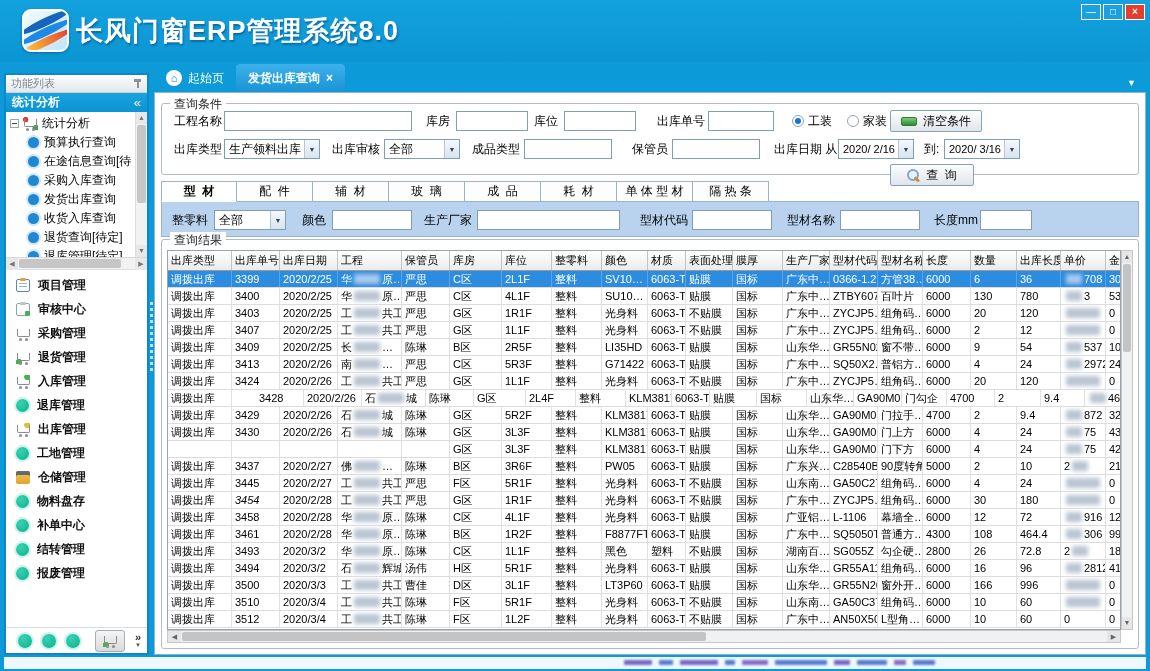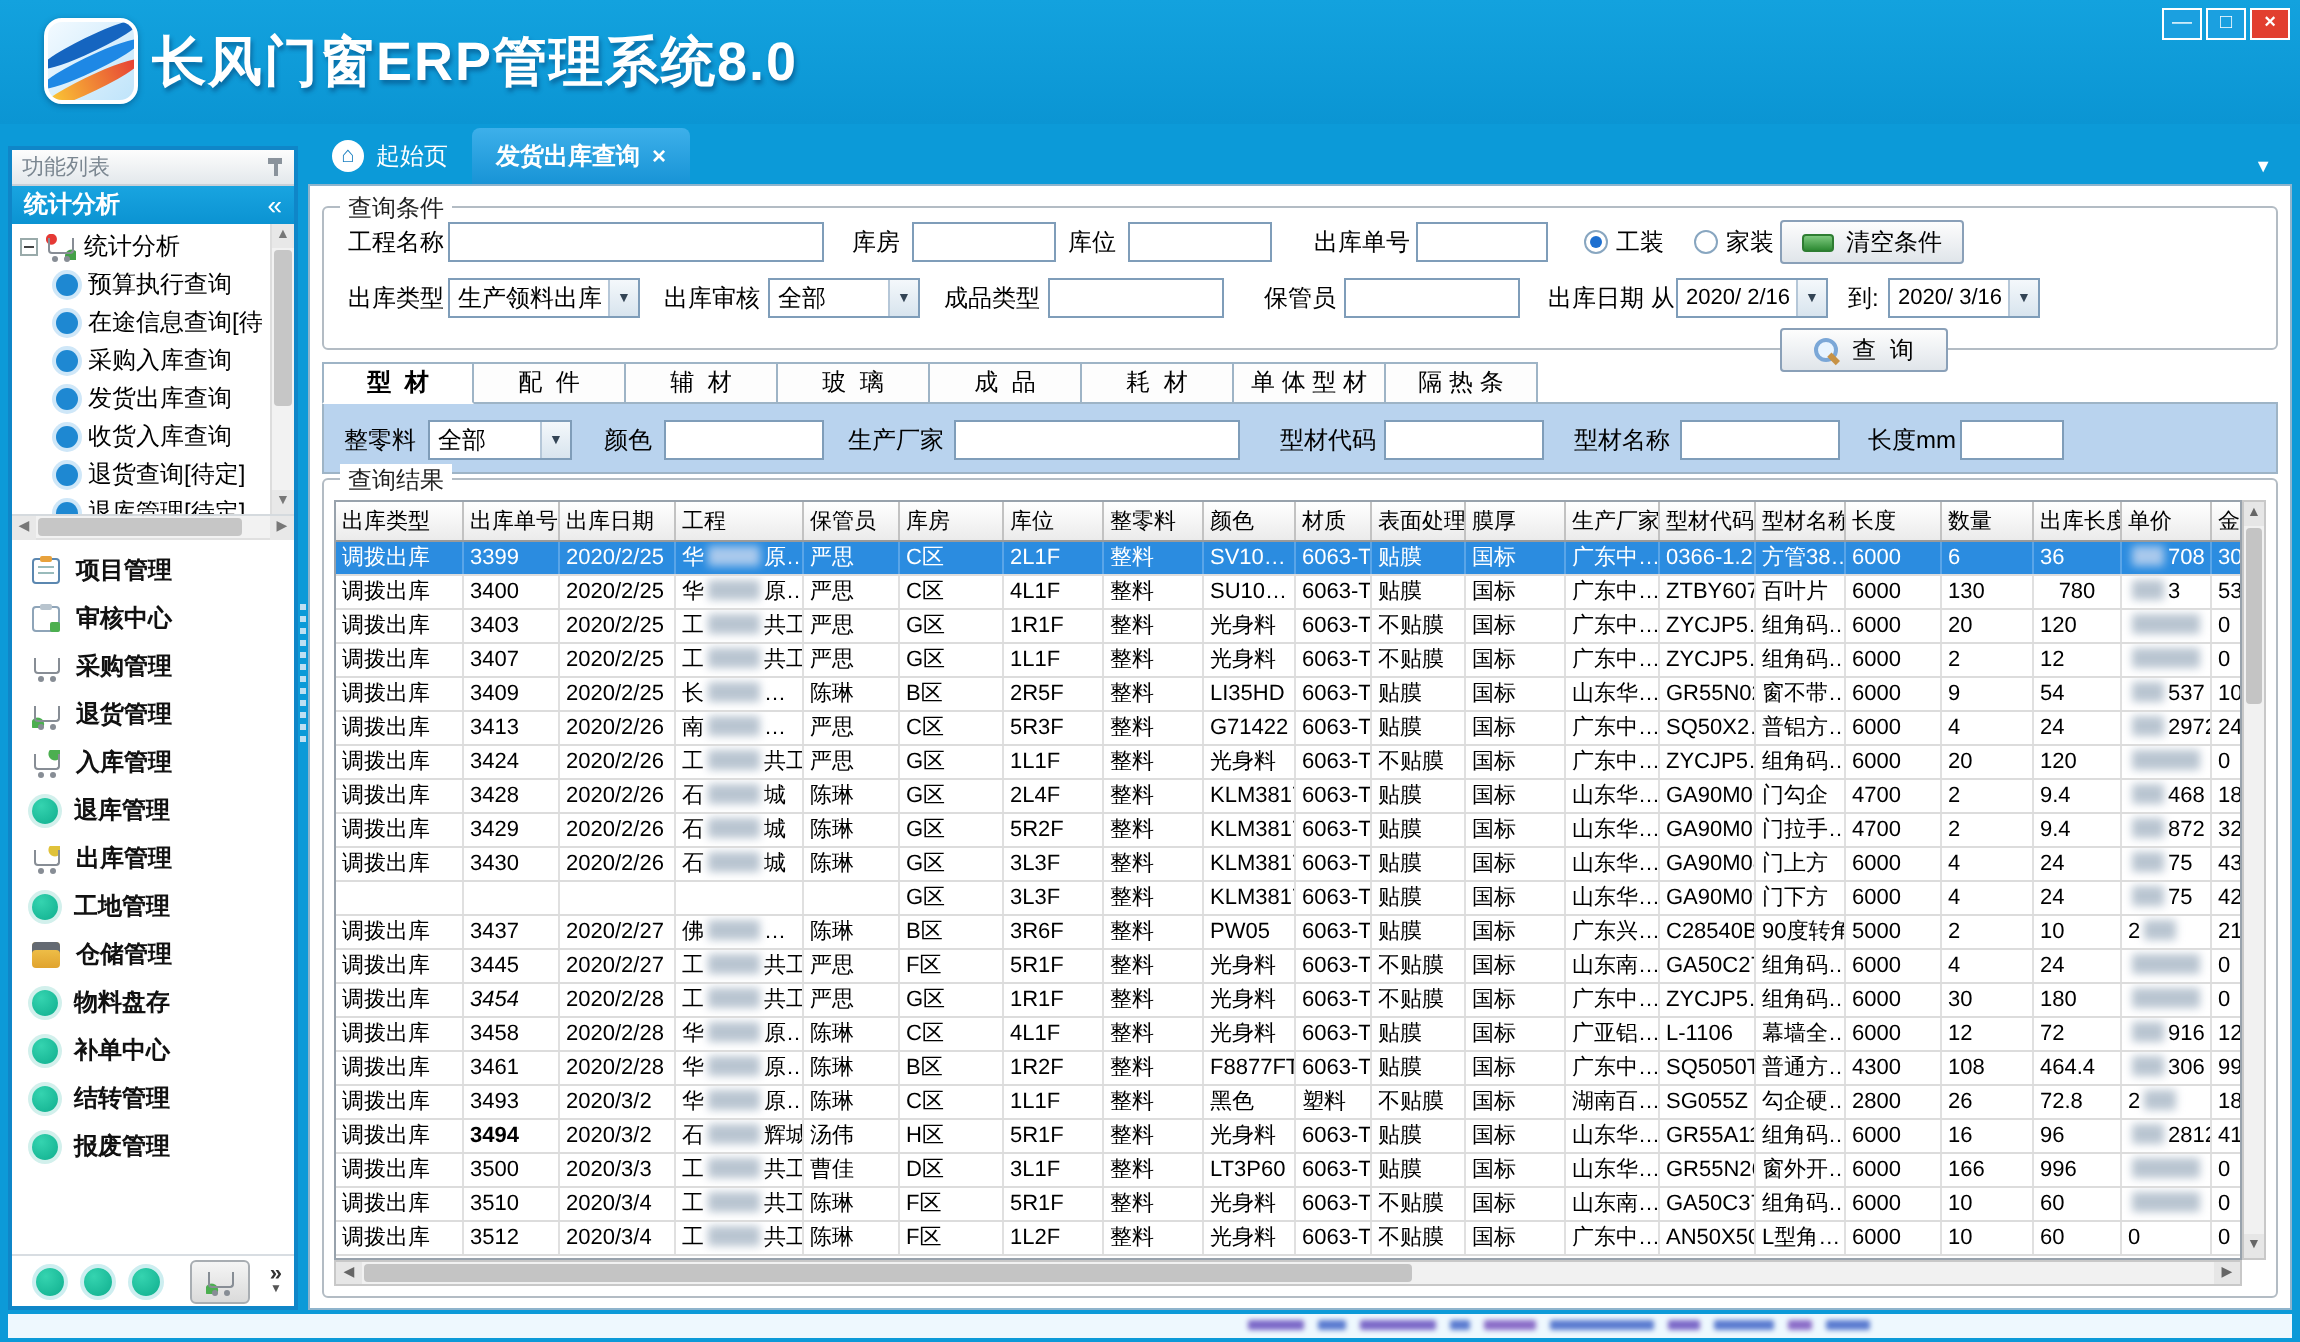--- a/index.html
+++ b/index.html
@@ -520,21 +520,21 @@
                     <span class="td" style="width: 50px;">整料</span>
                     <span class="td" style="width: 46px;">SU10…</span>
                     <span class="td" style="width: 38px;">6063-T5</span>
                     <span class="td" style="width: 47px;">贴膜</span>
                     <span class="td" style="width: 50px;">国标</span>
                     <span class="td" style="width: 47px;">广东中…</span>
                     <span class="td" style="width: 48px;">ZTBY607</span>
                     <span class="td" style="width: 45px;">百叶片</span>
                     <span class="td" style="width: 48px;">6000</span>
                     <span class="td" style="width: 46px;">130</span>
-                    <span class="td" style="width: 44px; text-align: center;">780</span>
+                    <span class="td" style="width: 44px;">780</span>
                     <span class="td" style="width: 45px;"><span class="blurblk pb"></span>3</span>
                     <span class="td" style="width: 40px;">535</span>
                   </div>
                   <div class="tr">
                     <span class="td" style="width: 64px;">调拨出库</span>
                     <span class="td" style="width: 48px;">3403</span>
                     <span class="td" style="width: 58px;">2020/2/25</span>
                     <span class="td" style="width: 64px;">工<span class="blurblk"></span>共工程</span>
                     <span class="td" style="width: 48px;">严思</span>
                     <span class="td" style="width: 52px;">G区</span>
@@ -636,21 +636,21 @@
                     <span class="td" style="width: 48px;">ZYCJP5…</span>
                     <span class="td" style="width: 45px;">组角码…</span>
                     <span class="td" style="width: 48px;">6000</span>
                     <span class="td" style="width: 46px;">20</span>
                     <span class="td" style="width: 44px;">120</span>
                     <span class="td" style="width: 45px;"><span class="blurblk pbf"></span></span>
                     <span class="td" style="width: 40px;">0</span>
                   </div>
                   <div class="tr">
                     <span class="td" style="width: 64px;">调拨出库</span>
-                    <span class="td" style="width: 48px;">3428</span>
+                    <span class="td" style="width: 48px; margin-left: 24px;">3428</span>
                     <span class="td" style="width: 58px;">2020/2/26</span>
                     <span class="td" style="width: 64px;">石<span class="blurblk"></span>城</span>
                     <span class="td" style="width: 48px;">陈琳</span>
                     <span class="td" style="width: 52px;">G区</span>
                     <span class="td" style="width: 50px;">2L4F</span>
                     <span class="td" style="width: 50px;">整料</span>
                     <span class="td" style="width: 46px;">KLM3817</span>
                     <span class="td" style="width: 38px;">6063-T5</span>
                     <span class="td" style="width: 47px;">贴膜</span>
                     <span class="td" style="width: 50px;">国标</span>
@@ -856,21 +856,21 @@
                     <span class="td" style="width: 48px;">SG055Z</span>
                     <span class="td" style="width: 45px;">勾企硬…</span>
                     <span class="td" style="width: 48px;">2800</span>
                     <span class="td" style="width: 46px;">26</span>
                     <span class="td" style="width: 44px;">72.8</span>
                     <span class="td" style="width: 45px;">2<span class="blurblk pb"></span></span>
                     <span class="td" style="width: 40px;">182</span>
                   </div>
                   <div class="tr">
                     <span class="td" style="width: 64px;">调拨出库</span>
-                    <span class="td" style="width: 48px; font-weight: bold;">3494</span>
+                    <span class="td" style="width: 48px;">3494</span>
                     <span class="td" style="width: 58px;">2020/3/2</span>
                     <span class="td" style="width: 64px;">石<span class="blurblk"></span>辉城</span>
                     <span class="td" style="width: 48px;">汤伟</span>
                     <span class="td" style="width: 52px;">H区</span>
                     <span class="td" style="width: 50px;">5R1F</span>
                     <span class="td" style="width: 50px;">整料</span>
                     <span class="td" style="width: 46px;">光身料</span>
                     <span class="td" style="width: 38px;">6063-T5</span>
                     <span class="td" style="width: 47px;">贴膜</span>
                     <span class="td" style="width: 50px;">国标</span>

